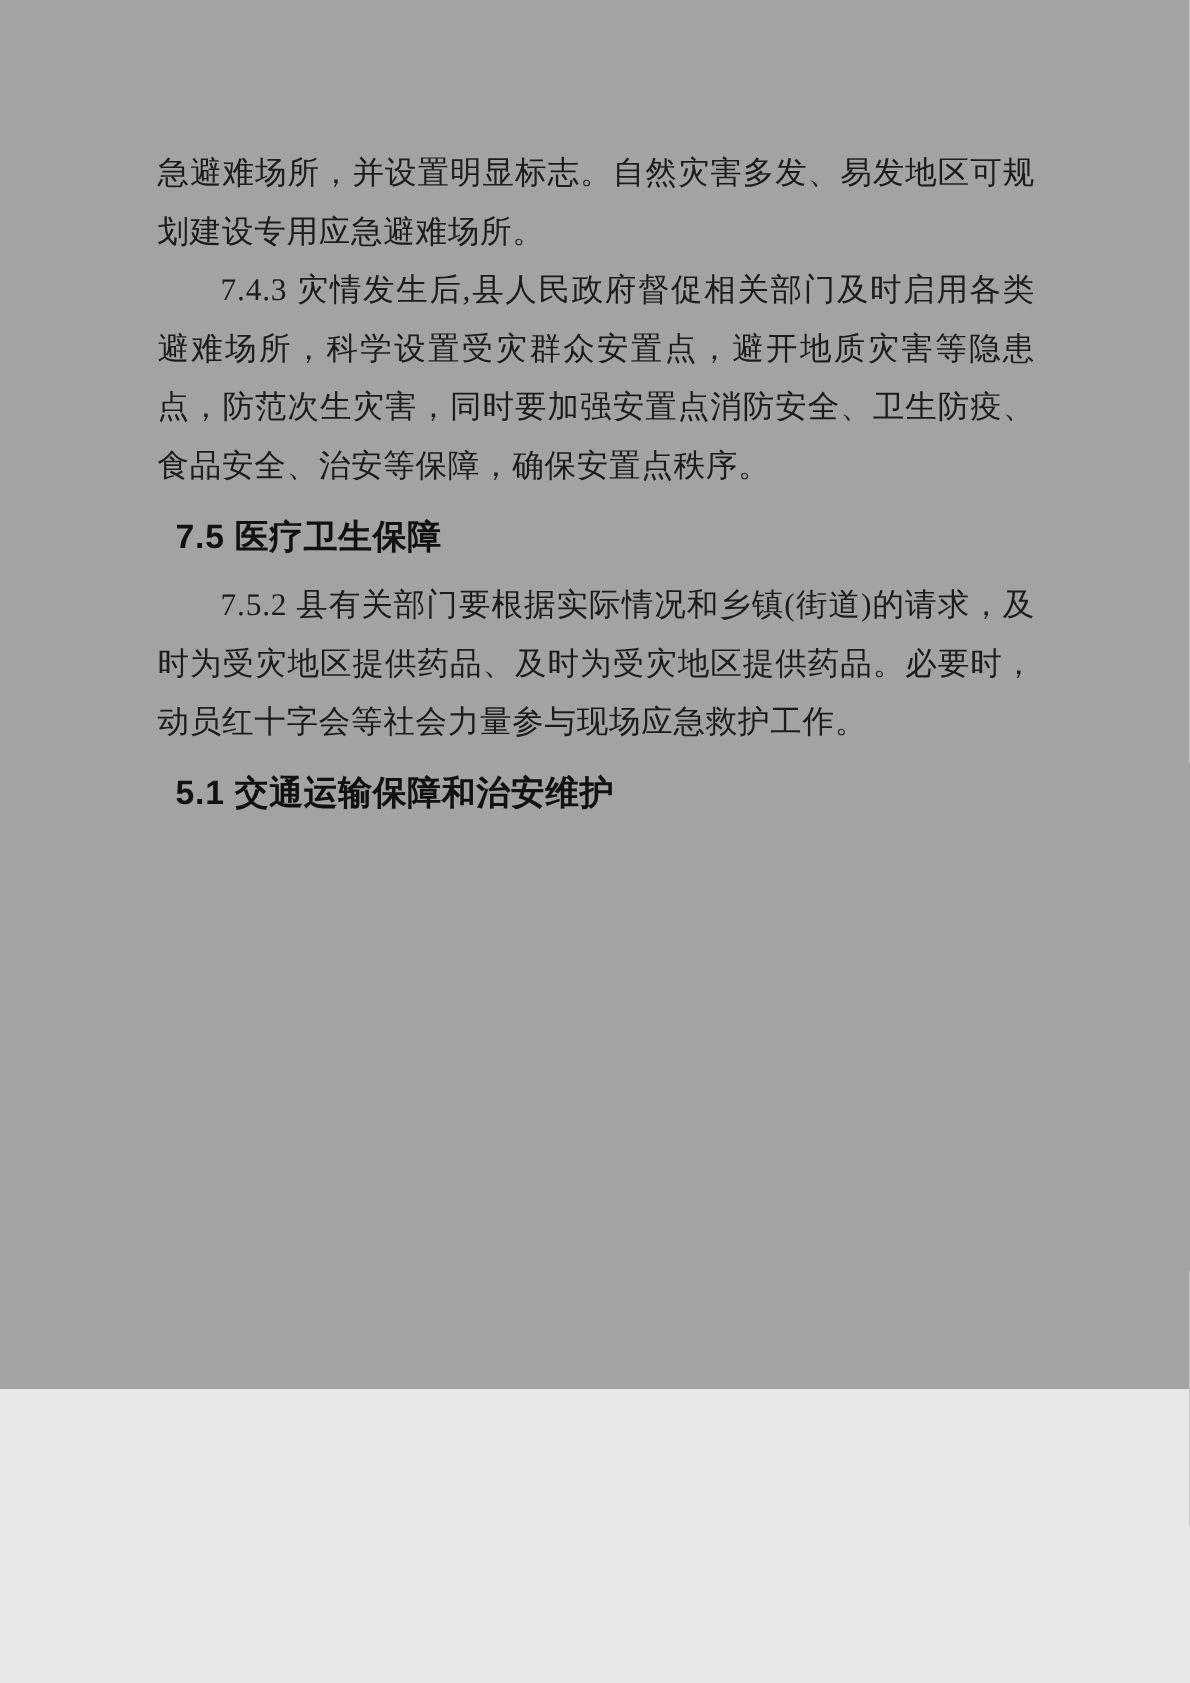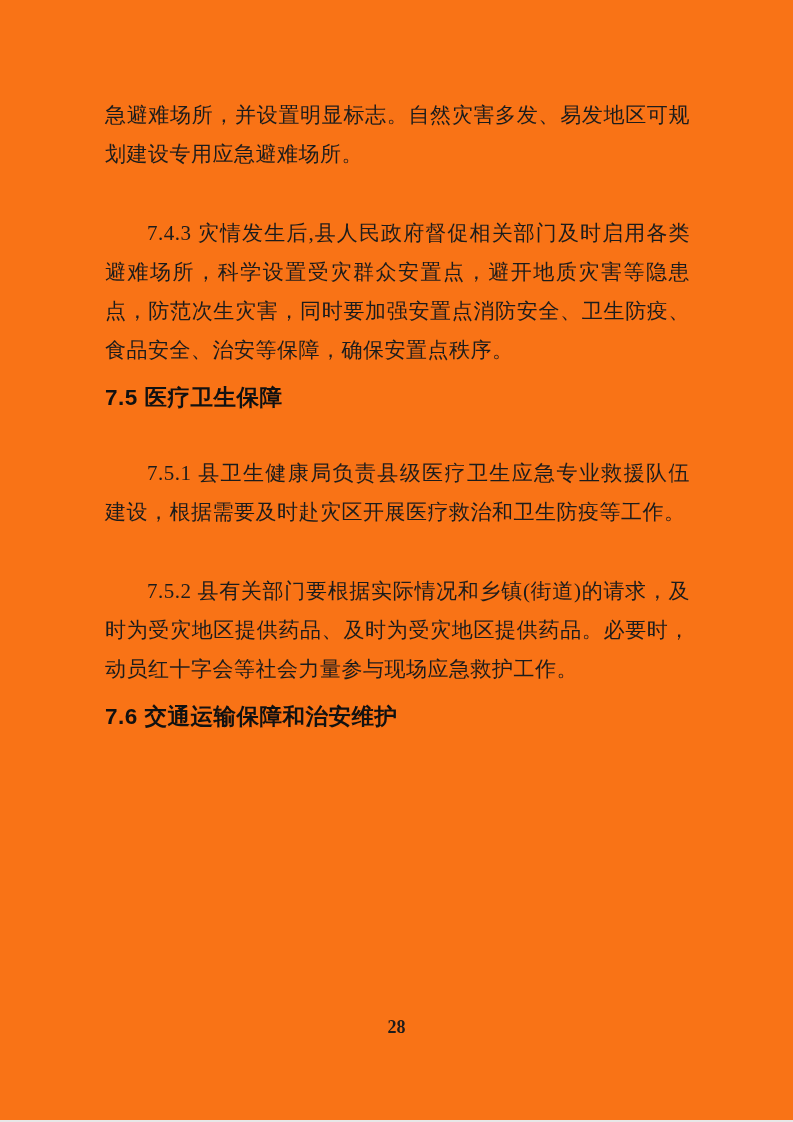--- a/index.html
+++ b/index.html
@@ -3,23 +3,23 @@
 <meta charset="utf-8">
 <style>
   html, body {
     margin: 0;
     padding: 0;
     background: #e8e8e8;
   }
   .page {
     position: relative;
     width: 793px;
-    height: 1120px;
+    height: 926px;
     margin: 0 auto;
-    background: #f97316;
+    background: #a3a3a3;
     overflow: hidden;
     font-family: "Liberation Serif", "DejaVu Serif", serif;
     color: #1c1c1c;
   }
   .content {
     position: absolute;
     top: 96px;
     left: 105px;
     width: 585px;
   }
@@ -27,24 +27,23 @@
     margin: 0;
     font-size: 21px;
     line-height: 39px;
     letter-spacing: 0.5px;
     text-align: justify;
     text-justify: inter-ideograph;
     color: #1c1c1c;
   }
   .para.indent {
     text-indent: 2em;
-    margin-top: 40px;
   }
   .heading {
-    margin: 12px 0 10px 0;
+    margin: 12px 0 10px 12px;
     font-size: 22.5px;
     line-height: 32px;
     font-weight: bold;
     font-family: "Liberation Sans", "DejaVu Sans", sans-serif;
     color: #111111;
     letter-spacing: 0.5px;
   }
   .page-number {
     position: absolute;
     top: 1015px;
@@ -59,18 +58,17 @@
   }
 </style>
 </head>
 <body>
 
 <div class="page">
   <div class="content">
     <p class="para">急避难场所，并设置明显标志。自然灾害多发、易发地区可规划建设专用应急避难场所。</p>
     <p class="para indent">7.4.3 灾情发生后,县人民政府督促相关部门及时启用各类避难场所，科学设置受灾群众安置点，避开地质灾害等隐患点，防范次生灾害，同时要加强安置点消防安全、卫生防疫、食品安全、治安等保障，确保安置点秩序。</p>
     <h2 class="heading">7.5 医疗卫生保障</h2>
-    <p class="para indent">7.5.1 县卫生健康局负责县级医疗卫生应急专业救援队伍建设，根据需要及时赴灾区开展医疗救治和卫生防疫等工作。</p>
     <p class="para indent">7.5.2 县有关部门要根据实际情况和乡镇(街道)的请求，及时为受灾地区提供药品、及时为受灾地区提供药品。必要时，动员红十字会等社会力量参与现场应急救护工作。</p>
-    <h2 class="heading">7.6 交通运输保障和治安维护</h2>
+    <h2 class="heading">5.1 交通运输保障和治安维护</h2>
   </div>
   <div class="page-number">28</div>
 </div>
 
 </body></html>

